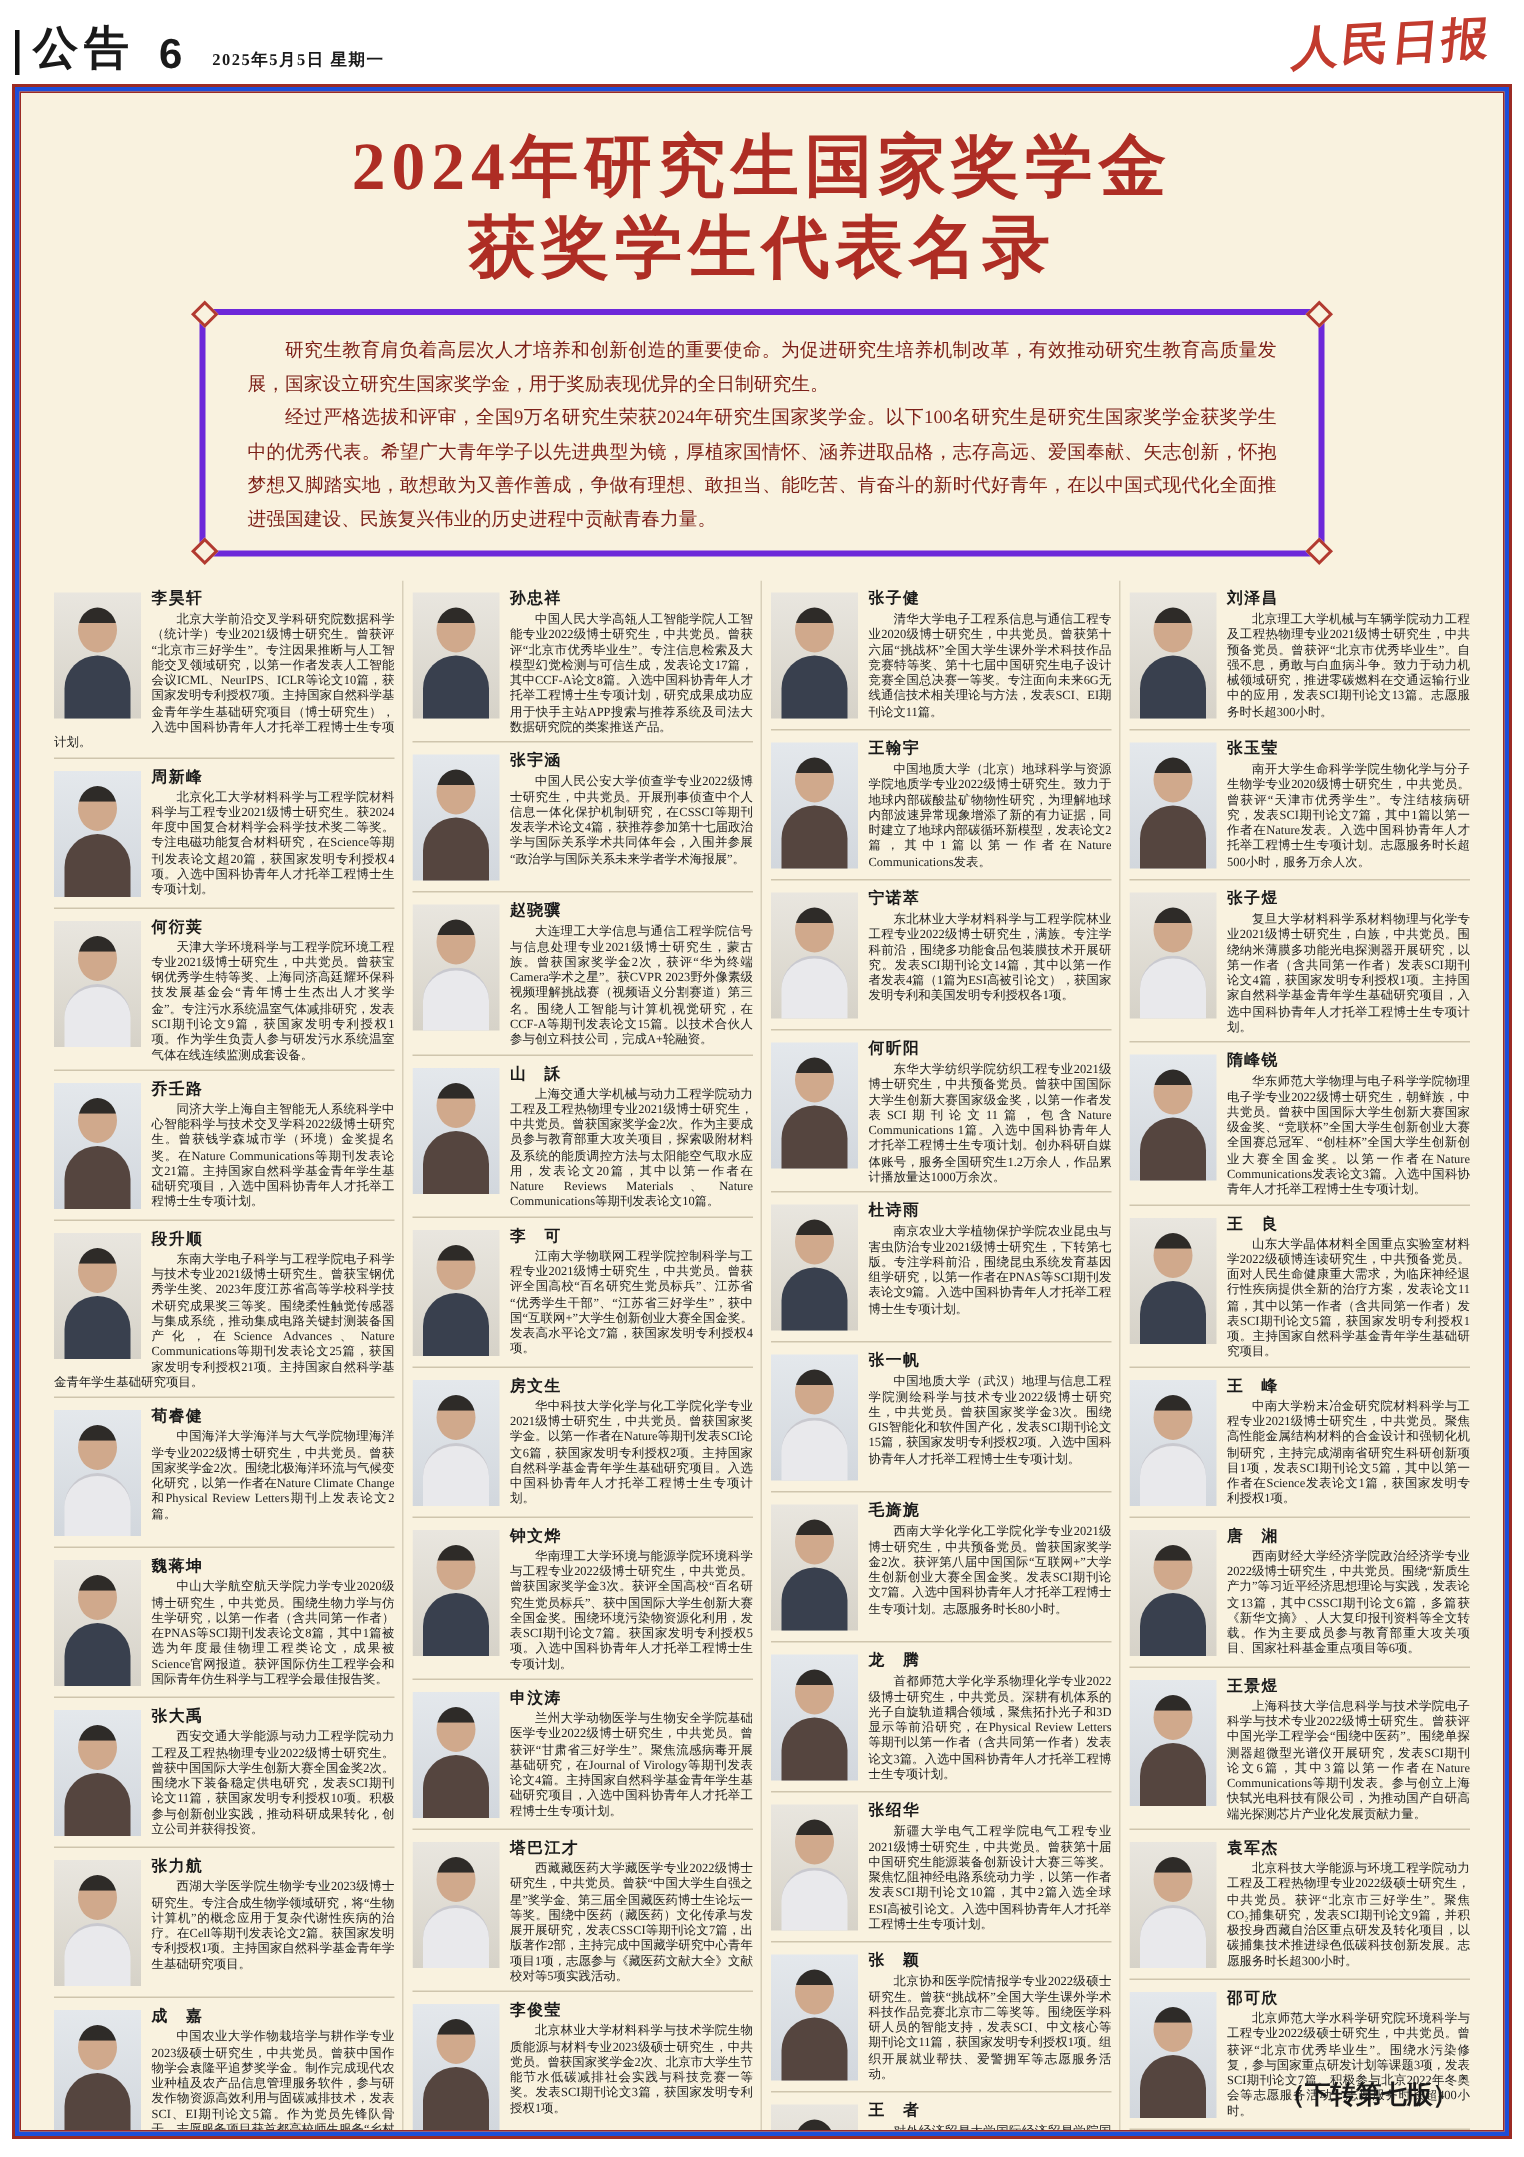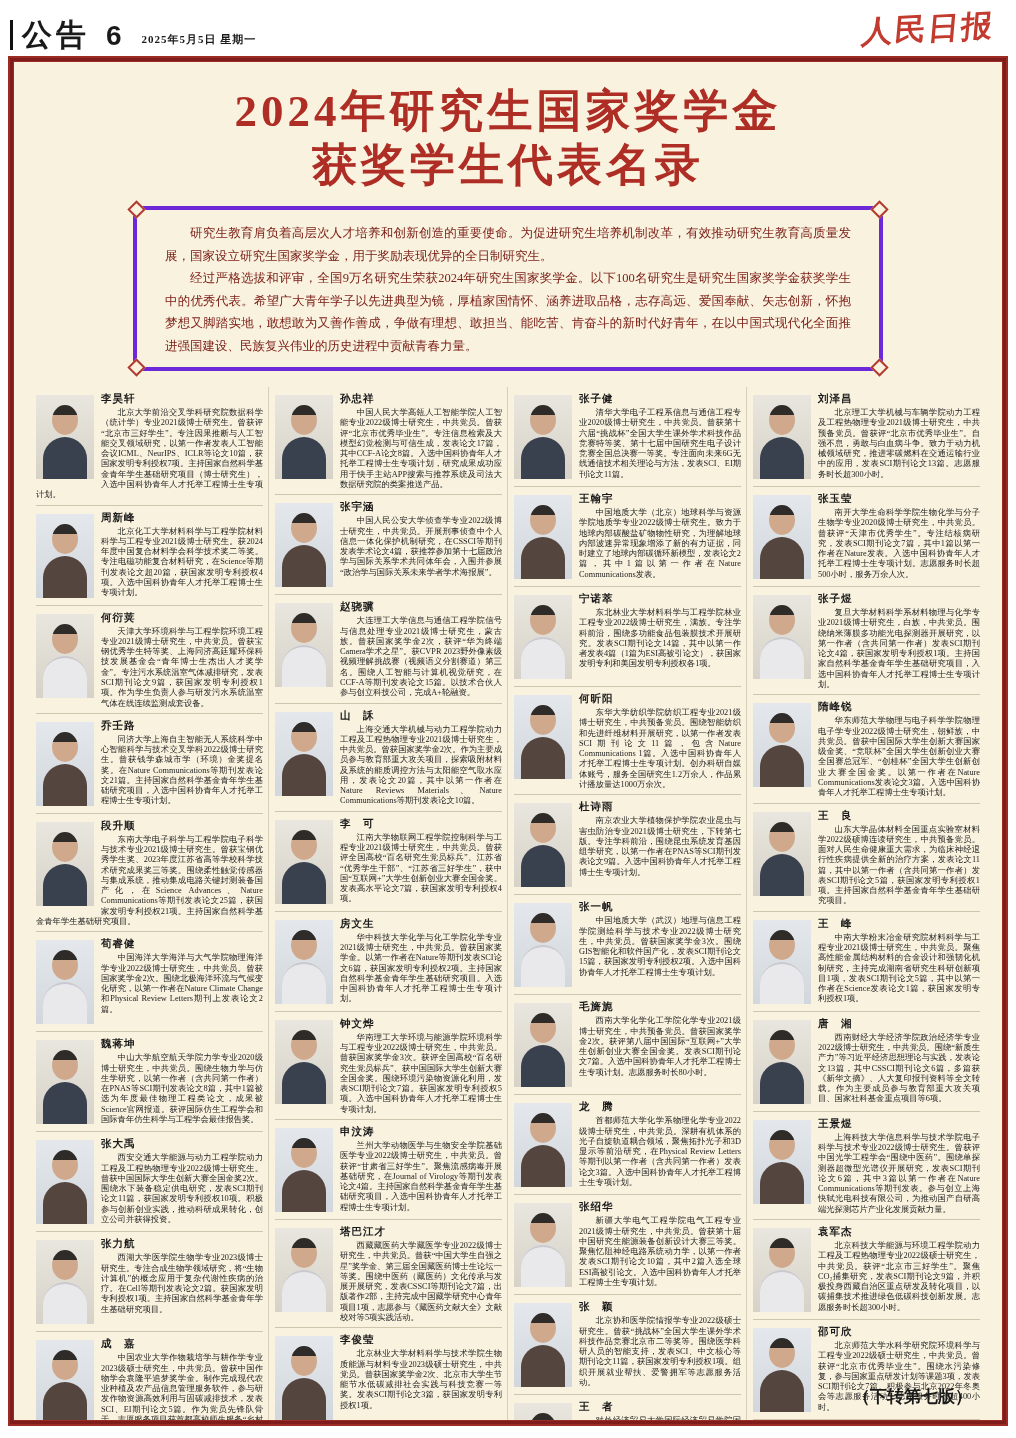--- a/index.html
+++ b/index.html
@@ -2,31 +2,31 @@
 <html lang="zh"><head>
 <meta charset="utf-8">
 <style>
   html,body{margin:0;padding:0;background:#ffffff;}
   .page{position:relative;width:1016px;height:1438px;background:#fff;overflow:hidden;
         font-family:"Liberation Serif",serif;color:#1a1a1a;}
 
   
   .topbar{height:50px;display:flex;align-items:flex-end;padding:8px 16px 0 10px;box-sizing:border-box;}
   .section-mark{display:flex;align-items:flex-end;border-left:3px solid #111;padding-left:9px;}
-  .section-title{font-family:Liberation Serif, serif;font-weight:900;font-size:30px;
+  .section-title{font-family:Liberation Mono, monospace;font-weight:900;font-size:30px;
                  letter-spacing:4px;line-height:1;text-align:right;}
   .page-num{font-family:"Liberation Sans",sans-serif;font-weight:700;font-size:28px;line-height:1;margin-left:16px;}
   .date{font-size:11px;font-weight:700;margin-left:20px;padding-bottom:3px;letter-spacing:1px;}
   .masthead{margin-left:auto;color:#c23b2e;font-size:31px;font-weight:900;
             font-family:"Liberation Serif",serif;letter-spacing:2px;
             transform:skewX(-8deg) rotate(-3deg);padding-right:6px;}
 
   
   .board{position:absolute;left:8px;right:8px;top:56px;bottom:12px;
-         border:2px solid #9c2b24;background:#7f1d1d;padding:3px;box-sizing:border-box;}
+         border:2px solid #9c2b24;background:#1d4ed8;padding:3px;box-sizing:border-box;}
   .board-inner{position:relative;height:100%;box-sizing:border-box;border:1px solid #9c2b24;
                background:#f9f2df;padding:16px 22px 10px;overflow:hidden;}
 
   .main-title{text-align:center;color:#ae2d24;font-weight:900;font-size:45px;line-height:1.2;
               letter-spacing:4px;margin:6px 0 14px;font-family:"Liberation Serif",serif;}
   .main-title .t2{display:block;}
 
   
   .intro{position:relative;width:686px;margin:0 auto 16px;border:4px solid #6d28d9;
          padding:12px 28px 10px;color:#7c2018;background:#f9f2df;}
@@ -206,21 +206,21 @@
               <p>中国地质大学（北京）地球科学与资源学院地质学专业2022级博士研究生。致力于地球内部碳酸盐矿物物性研究，为理解地球内部波速异常现象增添了新的有力证据，同时建立了地球内部碳循环新模型，发表论文2篇，其中1篇以第一作者在Nature Communications发表。</p>
             </article>
             <article class="entry">
               <div class="photo"></div>
               <h4>宁诺萃</h4>
               <p>东北林业大学材料科学与工程学院林业工程专业2022级博士研究生，满族。专注学科前沿，围绕多功能食品包装膜技术开展研究。发表SCI期刊论文14篇，其中以第一作者发表4篇（1篇为ESI高被引论文），获国家发明专利和美国发明专利授权各1项。</p>
             </article>
             <article class="entry">
               <div class="photo"></div>
               <h4>何昕阳</h4>
-              <p>东华大学纺织学院纺织工程专业2021级博士研究生，中共预备党员。围绕智能纺织和先进纤维材料开展研究，以第一作者发表SCI期刊论文11篇，包含Nature Communications 1篇。入选中国科协青年人才托举工程博士生专项计划。创办科研自媒体账号，服务全国研究生1.2万余人，作品累计播放量达1000万余次。</p>
+              <p>东华大学纺织学院纺织工程专业2021级博士研究生，中共预备党员。曾获中国国际大学生创新大赛国家级金奖，以第一作者发表SCI期刊论文11篇，包含Nature Communications 1篇。入选中国科协青年人才托举工程博士生专项计划。创办科研自媒体账号，服务全国研究生1.2万余人，作品累计播放量达1000万余次。</p>
             </article>
             <article class="entry">
               <div class="photo"></div>
               <h4>杜诗雨</h4>
               <p>南京农业大学植物保护学院农业昆虫与害虫防治专业2021级博士研究生，下转第七版。专注学科前沿，围绕昆虫系统发育基因组学研究，以第一作者在PNAS等SCI期刊发表论文9篇。入选中国科协青年人才托举工程博士生专项计划。</p>
             </article>
             <article class="entry">
               <div class="photo"></div>
               <h4>张一帆</h4>
               <p>中国地质大学（武汉）地理与信息工程学院测绘科学与技术专业2022级博士研究生，中共党员。曾获国家奖学金3次。围绕GIS智能化和软件国产化，发表SCI期刊论文15篇，获国家发明专利授权2项。入选中国科协青年人才托举工程博士生专项计划。</p>

